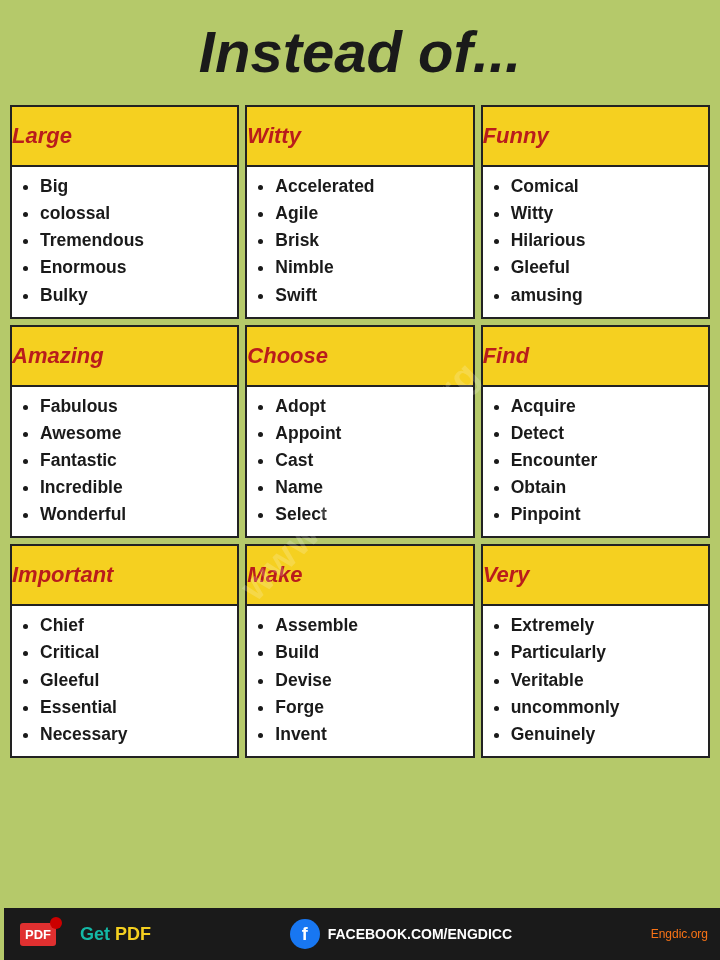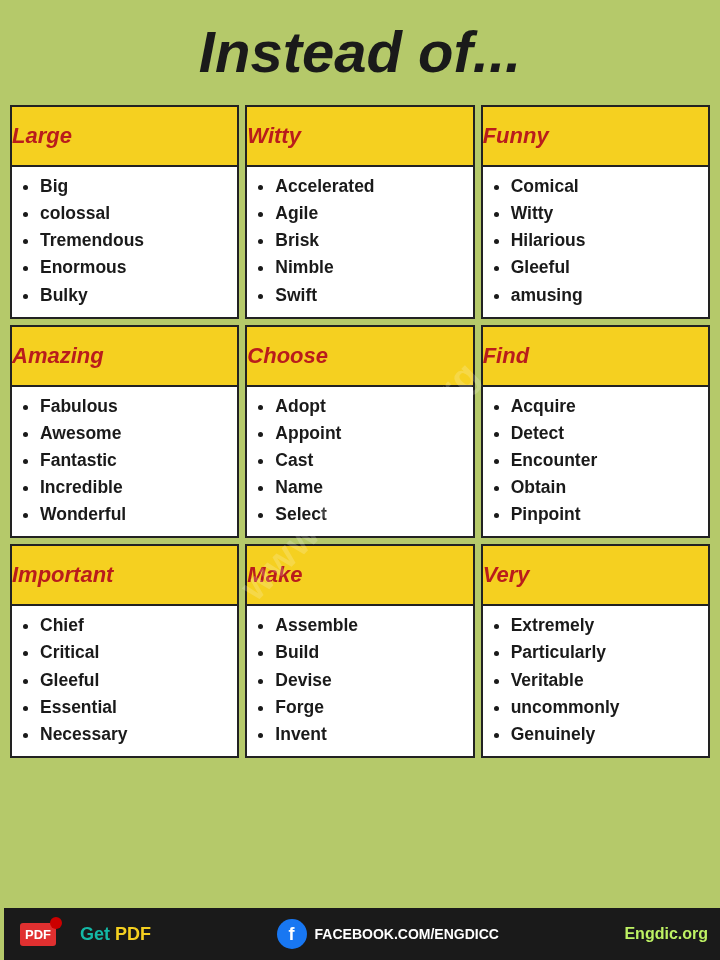--- a/index.html
+++ b/index.html
@@ -154,23 +154,23 @@
       border-radius: 50%;
       display: flex;
       align-items: center;
       justify-content: center;
       color: white;
       font-weight: 900;
       font-size: 18px;
     }
 
     .footer-right {
-      color: #bef264;
-      font-size: 16px;
-      font-weight: 700;
+      color: #f97316;
+      font-size: 12px;
+      font-weight: 400;
     }
   </style>
 </head>
 <body>
 
 <div class="main-title">Instead of...</div>
 
 <div class="grid-container" id="cards-grid">
     <div class="card">
       <div class="card-header">Large</div>

